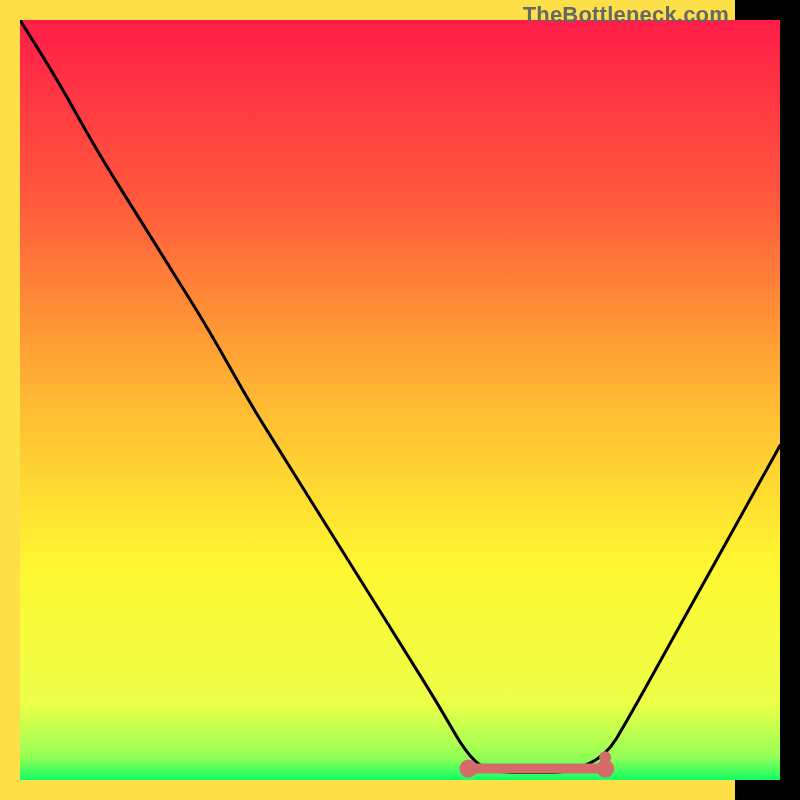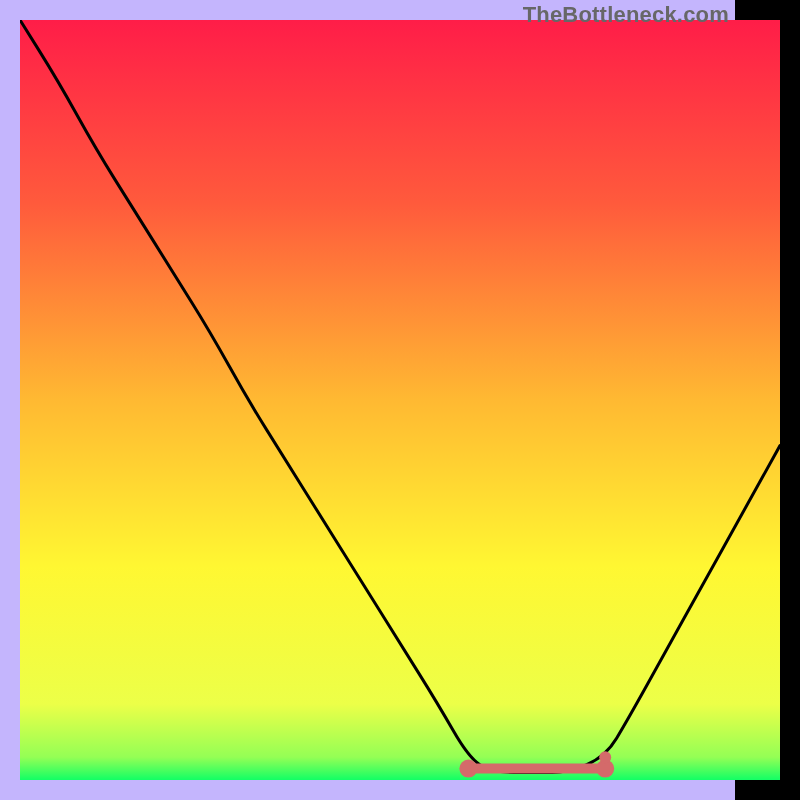--- a/index.html
+++ b/index.html
@@ -7,21 +7,21 @@
   padding: 0;
   width: 800px;
   height: 800px;
   background: #000;
   overflow: hidden;
 }
 .chart-frame {
   position: relative;
   width: 735px;
   height: 800px;
-  background: #c4b5fd;
+  background: #fde047;
 }
 .plot-area {
   position: absolute;
   left: 20px;
   top: 20px;
   width: 760px;
   height: 760px;
 }
 .watermark {
   position: absolute;

